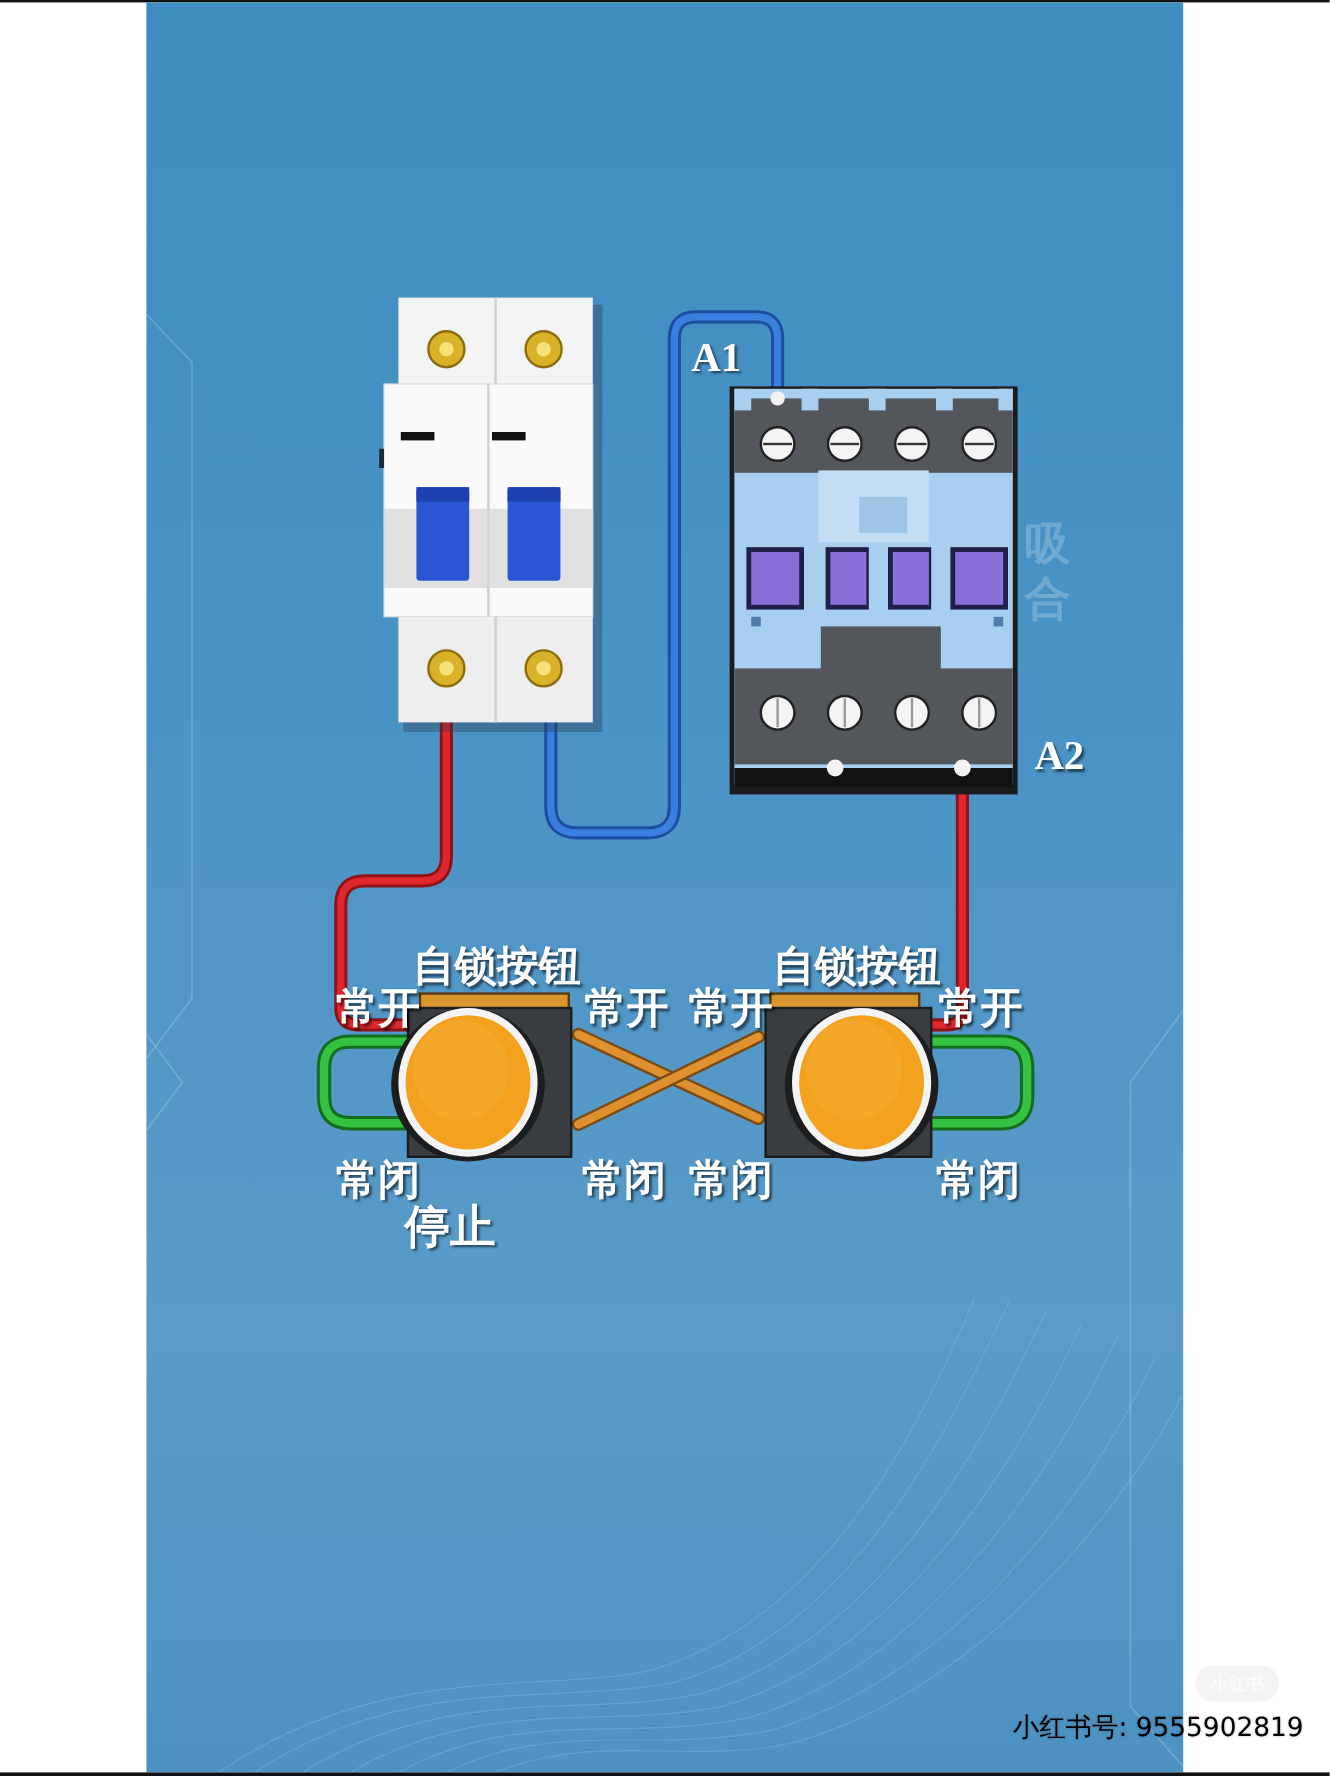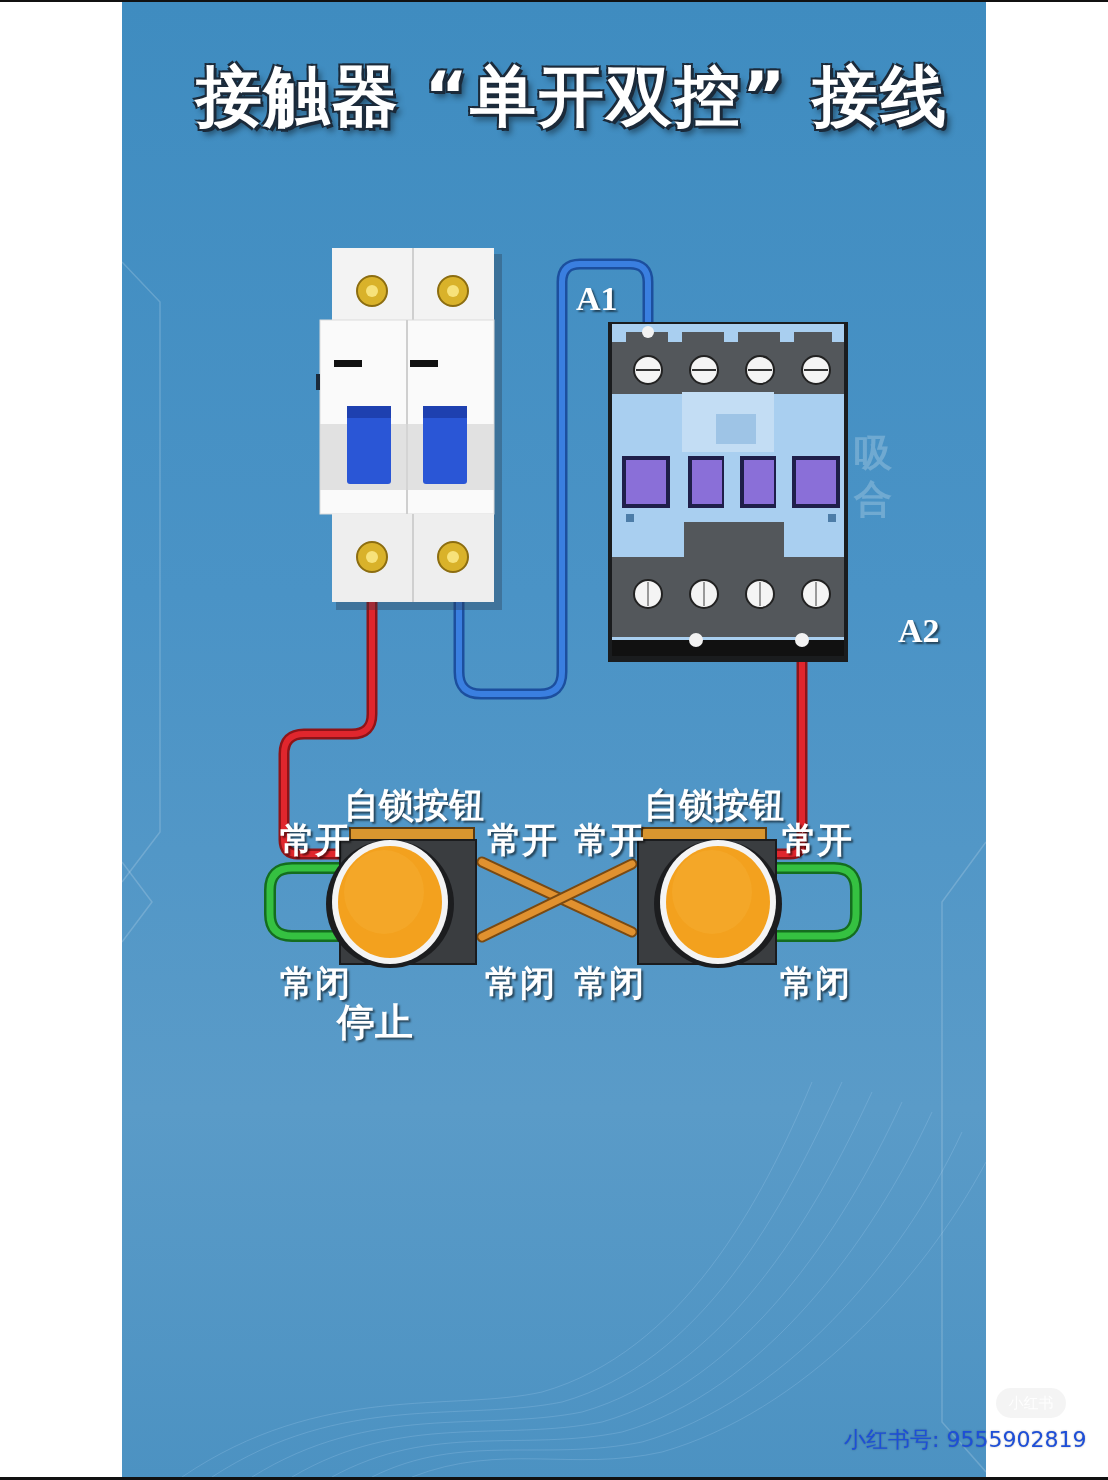--- a/index.html
+++ b/index.html
@@ -12,21 +12,21 @@
            overflow:hidden; }
   .panel svg.bg { position:absolute; left:0; top:0; }
   .title { position:absolute; left:60px; top:50px; width:780px; text-align:center;
            font-size:66px; font-weight:bold; color:#ffffff; letter-spacing:2px;
            text-shadow: 3px 3px 0 #1b2a3a, -2px -2px 0 #1b2a3a, 2px -2px 0 #1b2a3a, -2px 2px 0 #1b2a3a, 5px 6px 6px rgba(0,0,0,0.45); }
   .lbl { position:absolute; color:#ffffff; font-weight:bold; font-size:35px;
          text-shadow: 2px 2px 2px rgba(0,0,0,0.55); white-space:nowrap; }
   .lbl.big { font-size:38px;text-align:center; }
   .lbl.term { font-size:34px;font-family:Liberation Serif, serif; }
   .lbl.faint { color:rgba(255,255,255,0.22); font-size:38px; text-shadow:none; line-height:46px; width:44px; }
-  .watermark { position:absolute; left:844px; top:1425px; font-size:22px; color:#1d4ed8;
+  .watermark { position:absolute; left:844px; top:1425px; font-size:22px; color:#000000;
                text-shadow: 0 0 2px rgba(0,0,0,0.3); white-space:nowrap; }
   .logo-pill { position:absolute; left:996px; top:1388px; width:70px; height:30px; border-radius:15px;
                background:rgba(240,240,240,0.7); color:rgba(255,255,255,0.9); font-size:15px;
                text-align:center; line-height:30px; }
   svg.diagram { position:absolute; left:0; top:0; }
 </style>
 </head>
 <body>
 
 <div class="topline"></div>
@@ -42,21 +42,20 @@
       <path d="M60 1475 C 200 1380, 330 1410, 420 1390 C 560 1350, 640 1200, 690 1080"></path>
       <path d="M90 1475 C 220 1390, 340 1420, 440 1400 C 580 1360, 660 1210, 720 1080"></path>
       <path d="M130 1475 C 250 1400, 360 1430, 460 1410 C 600 1370, 690 1220, 750 1090"></path>
       <path d="M170 1475 C 280 1410, 380 1440, 480 1420 C 620 1380, 720 1230, 780 1100"></path>
       <path d="M210 1475 C 310 1420, 400 1450, 500 1430 C 640 1390, 750 1240, 810 1110"></path>
       <path d="M250 1475 C 340 1430, 420 1460, 520 1440 C 660 1400, 780 1260, 840 1130"></path>
       <path d="M290 1475 C 380 1440, 450 1470, 540 1450 C 680 1410, 800 1280, 864 1160"></path>
     </g>
   </svg>
 
-  <div class="title">接触器 “单开双控” 接线</div>
 
   <svg class="diagram" width="864" height="1475">
 
     <g fill="none" stroke-linecap="round" stroke-linejoin="round">
 
       <path d="M337 600 L 337 670 Q 337 692 359 692 L 418 692 Q 440 692 440 670 L 440 280 Q 440 262 458 262 L 508 262 Q 526 262 526 280 L 526 325" stroke="#1c4f9e" stroke-width="11"></path>
       <path d="M337 600 L 337 670 Q 337 692 359 692 L 418 692 Q 440 692 440 670 L 440 280 Q 440 262 458 262 L 508 262 Q 526 262 526 280 L 526 325" stroke="#3a7fe0" stroke-width="6"></path>
 
       <path d="M250 600 L 250 712 Q 250 732 230 732 L 182 732 Q 162 732 162 752 L 162 838 Q 162 852 176 852 L 220 852" stroke="#8f1418" stroke-width="11"></path>
       <path d="M250 600 L 250 712 Q 250 732 230 732 L 182 732 Q 162 732 162 752 L 162 838 Q 162 852 176 852 L 220 852" stroke="#e0262d" stroke-width="6"></path>
@@ -177,21 +176,21 @@
       <rect x="520" y="826" width="124" height="16" fill="#d9962f" stroke="#5a3a10" stroke-width="2"></rect>
       <rect x="516" y="838" width="138" height="124" fill="#3a3d40" stroke="#1b1c1e" stroke-width="2"></rect>
       <ellipse cx="596" cy="902" rx="64" ry="64" fill="#1c1d1f"></ellipse>
       <ellipse cx="596" cy="900" rx="58" ry="62" fill="#f4f4f4"></ellipse>
       <ellipse cx="596" cy="900" rx="52" ry="56" fill="#f3a11e"></ellipse>
       <ellipse cx="590" cy="890" rx="40" ry="42" fill="#f5ab2e" opacity="0.6"></ellipse>
     </g>
   </svg>
 
   <div class="lbl term" style="left:454px; top:278px;">A1</div>
-  <div class="lbl term" style="left:740px; top:610px;margin-left:36px;">A2</div>
+  <div class="lbl term" style="left:740px; top:610px;">A2</div>
   <div class="lbl faint" style="left:732px; top:428px;">吸</div>
   <div class="lbl faint" style="left:732px; top:474px;">合</div>
 
   <div class="lbl" style="left:222px; top:780px;">自锁按钮</div>
   <div class="lbl" style="left:158px; top:815px;">常开</div>
   <div class="lbl" style="left:365px; top:815px;">常开</div>
   <div class="lbl" style="left:158px; top:958px;">常闭</div>
   <div class="lbl" style="left:363px; top:958px;">常闭</div>
   <div class="lbl big" style="left:215px; top:995px;">停止</div>
 

